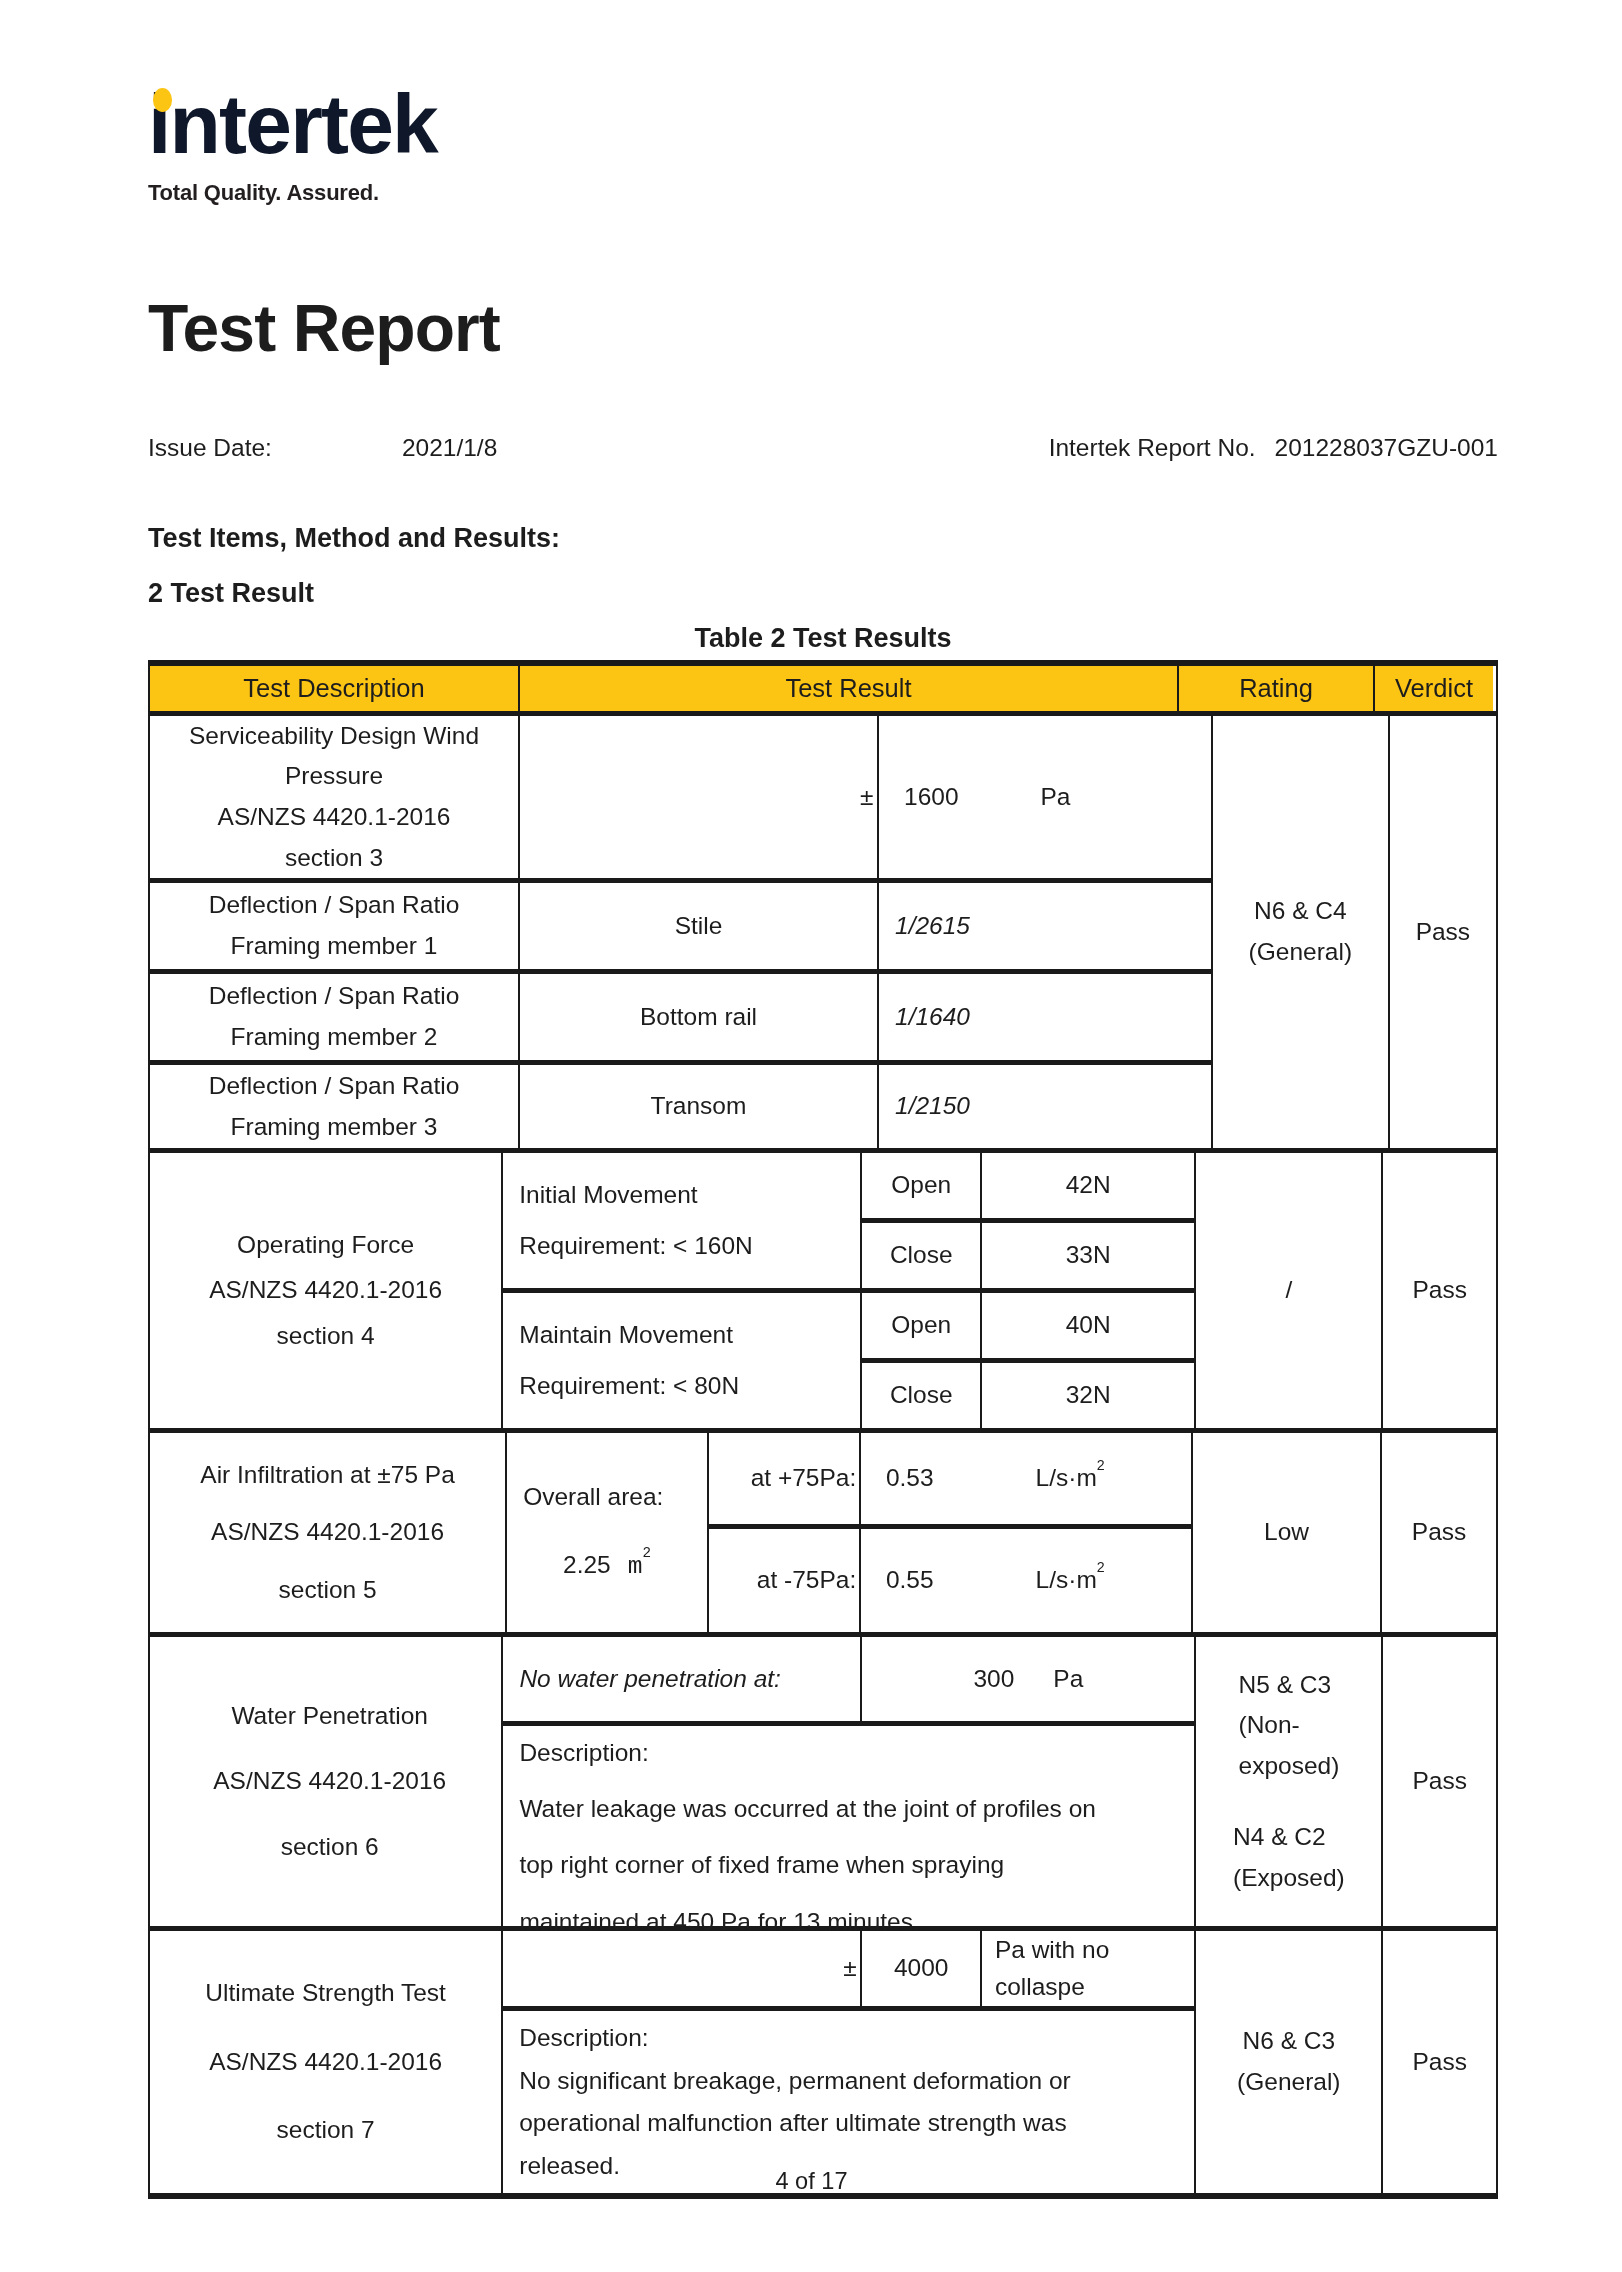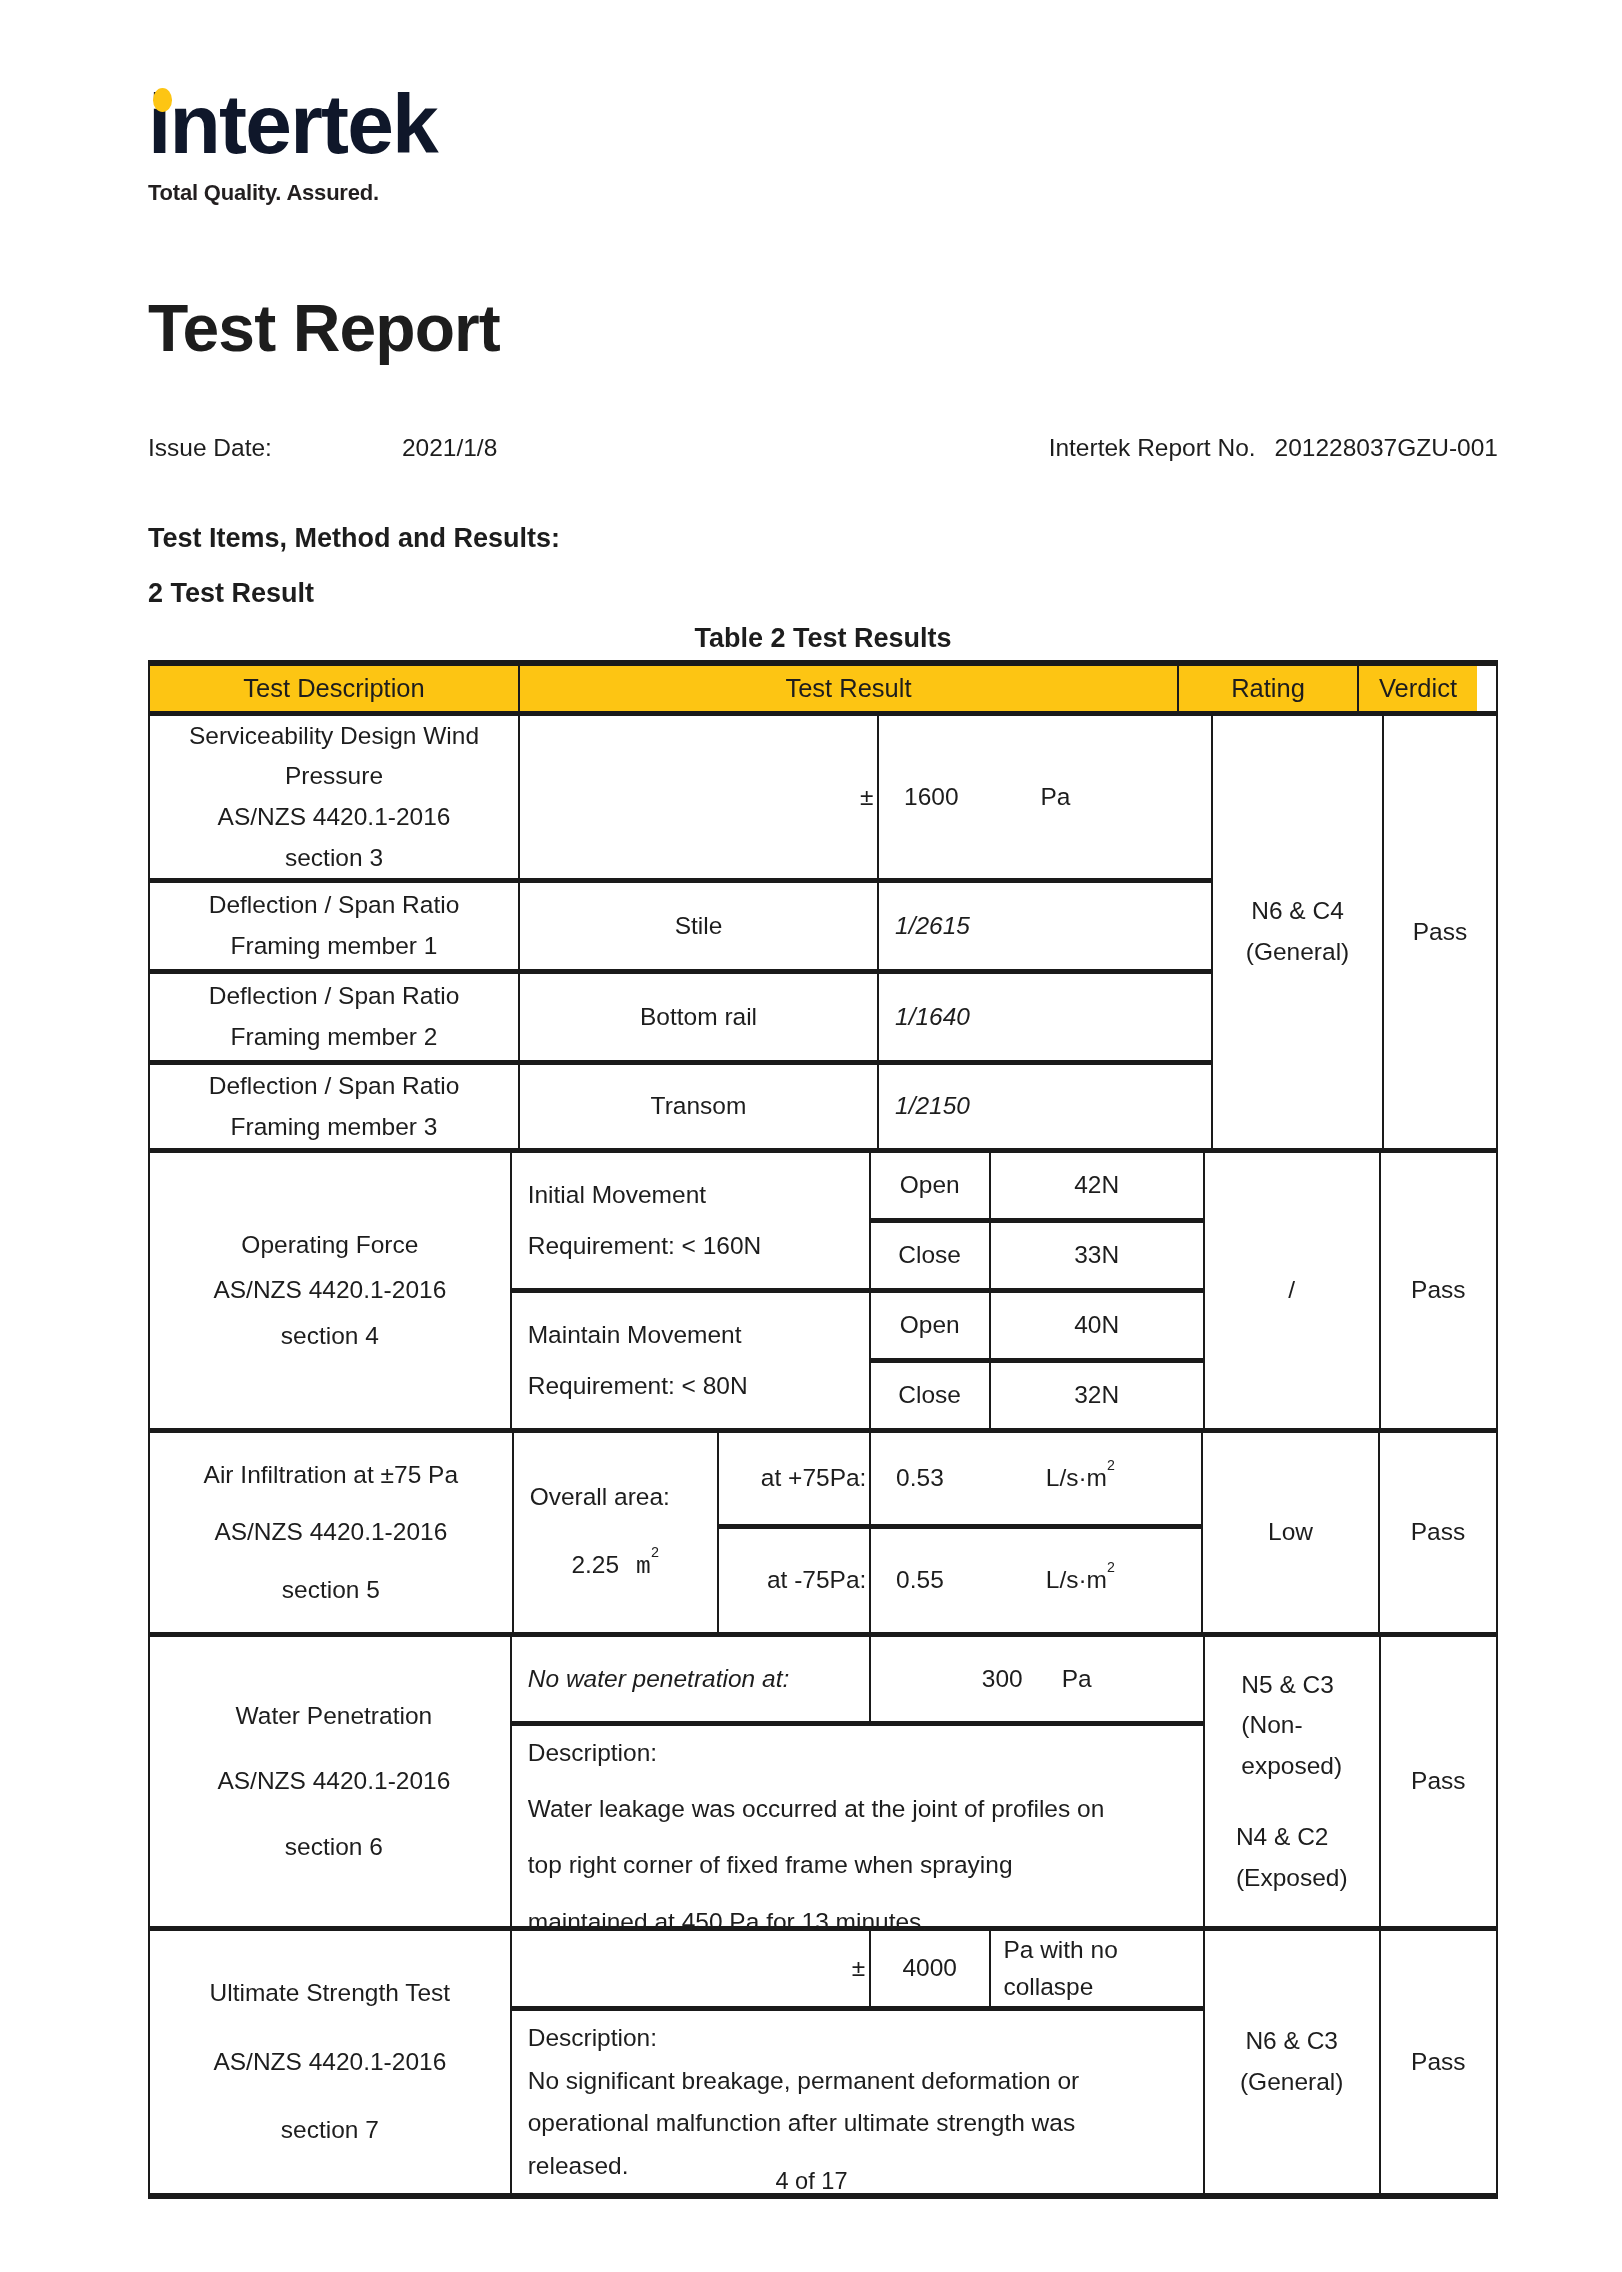--- a/index.html
+++ b/index.html
@@ -57,21 +57,21 @@
   .group { display:flex; border-top:5.5px solid #1a1a1a; }
   .gleft, .gmid { display:flex; flex-direction:column; }
   .ocstack { display:flex; flex-direction:column; }
   .block { display:flex; }
 
   .thead .cell { background:#FDC513; height:45px; font-size:25.5px; }
 
   
   .w-desc { width:370px; }
   .w-res  { width:659px; }
-  .w-rate { width:180px; }
+  .w-rate { width:196px; }
   .w-verd { width:118px; }
   .w-s1   { width:359px; }
   .w-s2   { width:120px; }
   .w-s3   { width:214px; }
   .w-v735 { width:334px; }
   .w-ov   { width:209px; }
   .w-at   { width:152px; }
   .w-vals { width:332px; }
   .w-full { width:693px; }
 

